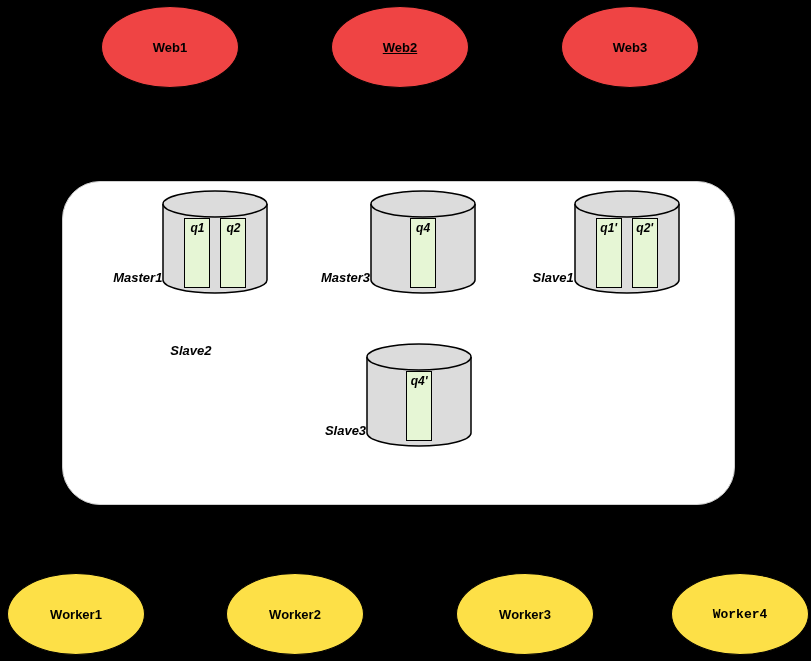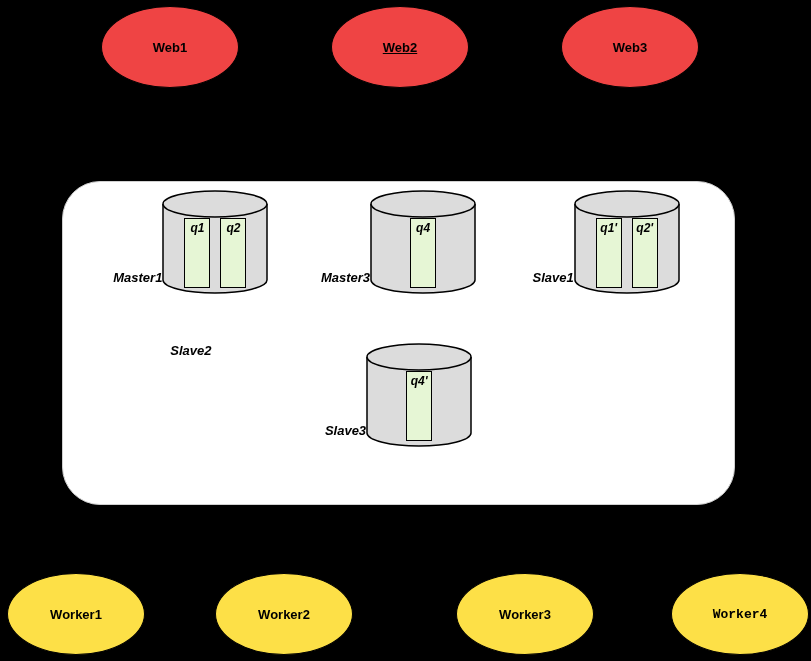--- a/index.html
+++ b/index.html
@@ -27,21 +27,21 @@
     font-size: 13px;
   }
   .web-node    { background: #ef4444; }
   .worker-node { background: #fde047; }
 
   .web-1 { left: 101px; top: 6px; }
   .web-2 { left: 331px; top: 6px; text-decoration: underline; }
   .web-3 { left: 561px; top: 6px; }
 
   .worker-1 { left: 7px;   top: 573px; }
-  .worker-2 { left: 215px; top: 573px; }
+  .worker-2 { left: 226px; top: 573px; }
   .worker-3 { left: 456px; top: 573px; }
   .worker-4 { left: 671px; top: 573px; font-family: Liberation Mono, monospace; }
 
   
   .cluster-box {
     position: absolute;
     left: 62px;
     top: 181px;
     width: 673px;
     height: 324px;

